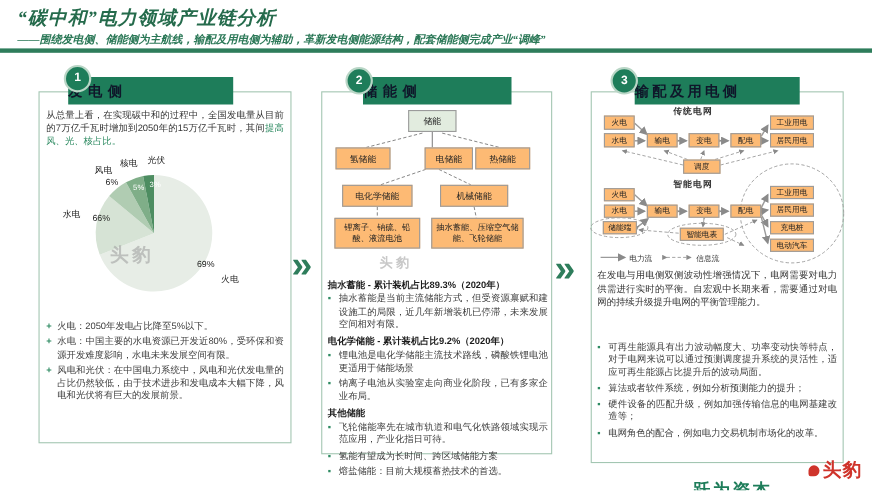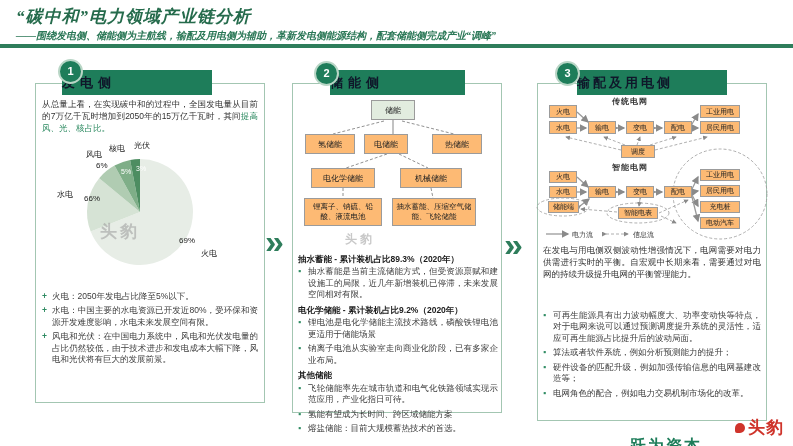--- a/index.html
+++ b/index.html
@@ -151,21 +151,21 @@
   </div>
 
   <span class="chev" style="left:265px;top:224px">»</span>
 
   <div class="panel" style="left:292px;top:83px;width:210px;height:330px"></div>
   <div class="badge" style="left:314px;top:61px">2</div>
   <div class="secheader" style="left:330px;top:70px;width:135px">储能侧</div>
 
   <div class="node root" style="left:371px;top:100px;width:44px;height:20px">储能</div>
   <div class="node" style="left:305px;top:134px;width:50px;height:20px">氢储能</div>
-  <div class="node" style="left:364px;top:134px;width:44px;height:20px">电储能</div>
+  <div class="node" style="left:386px;top:134px;width:44px;height:20px">电储能</div>
   <div class="node" style="left:432px;top:134px;width:50px;height:20px">热储能</div>
   <div class="node" style="left:311px;top:168px;width:64px;height:20px">电化学储能</div>
   <div class="node" style="left:400px;top:168px;width:62px;height:20px">机械储能</div>
   <div class="node leaf" style="left:304px;top:198px;width:78px;height:28px">锂离子、钠硫、铅酸、液流电池</div>
   <div class="node leaf" style="left:392px;top:198px;width:84px;height:28px">抽水蓄能、压缩空气储能、飞轮储能</div>
 
   <span class="wm" style="left:345px;top:231px;font-size:12px">头豹</span>
 
   <div class="blist sq" style="left:298px;top:230px;width:200px">
     <div class="st-h">抽水蓄能 - 累计装机占比89.3%（2020年）</div>

